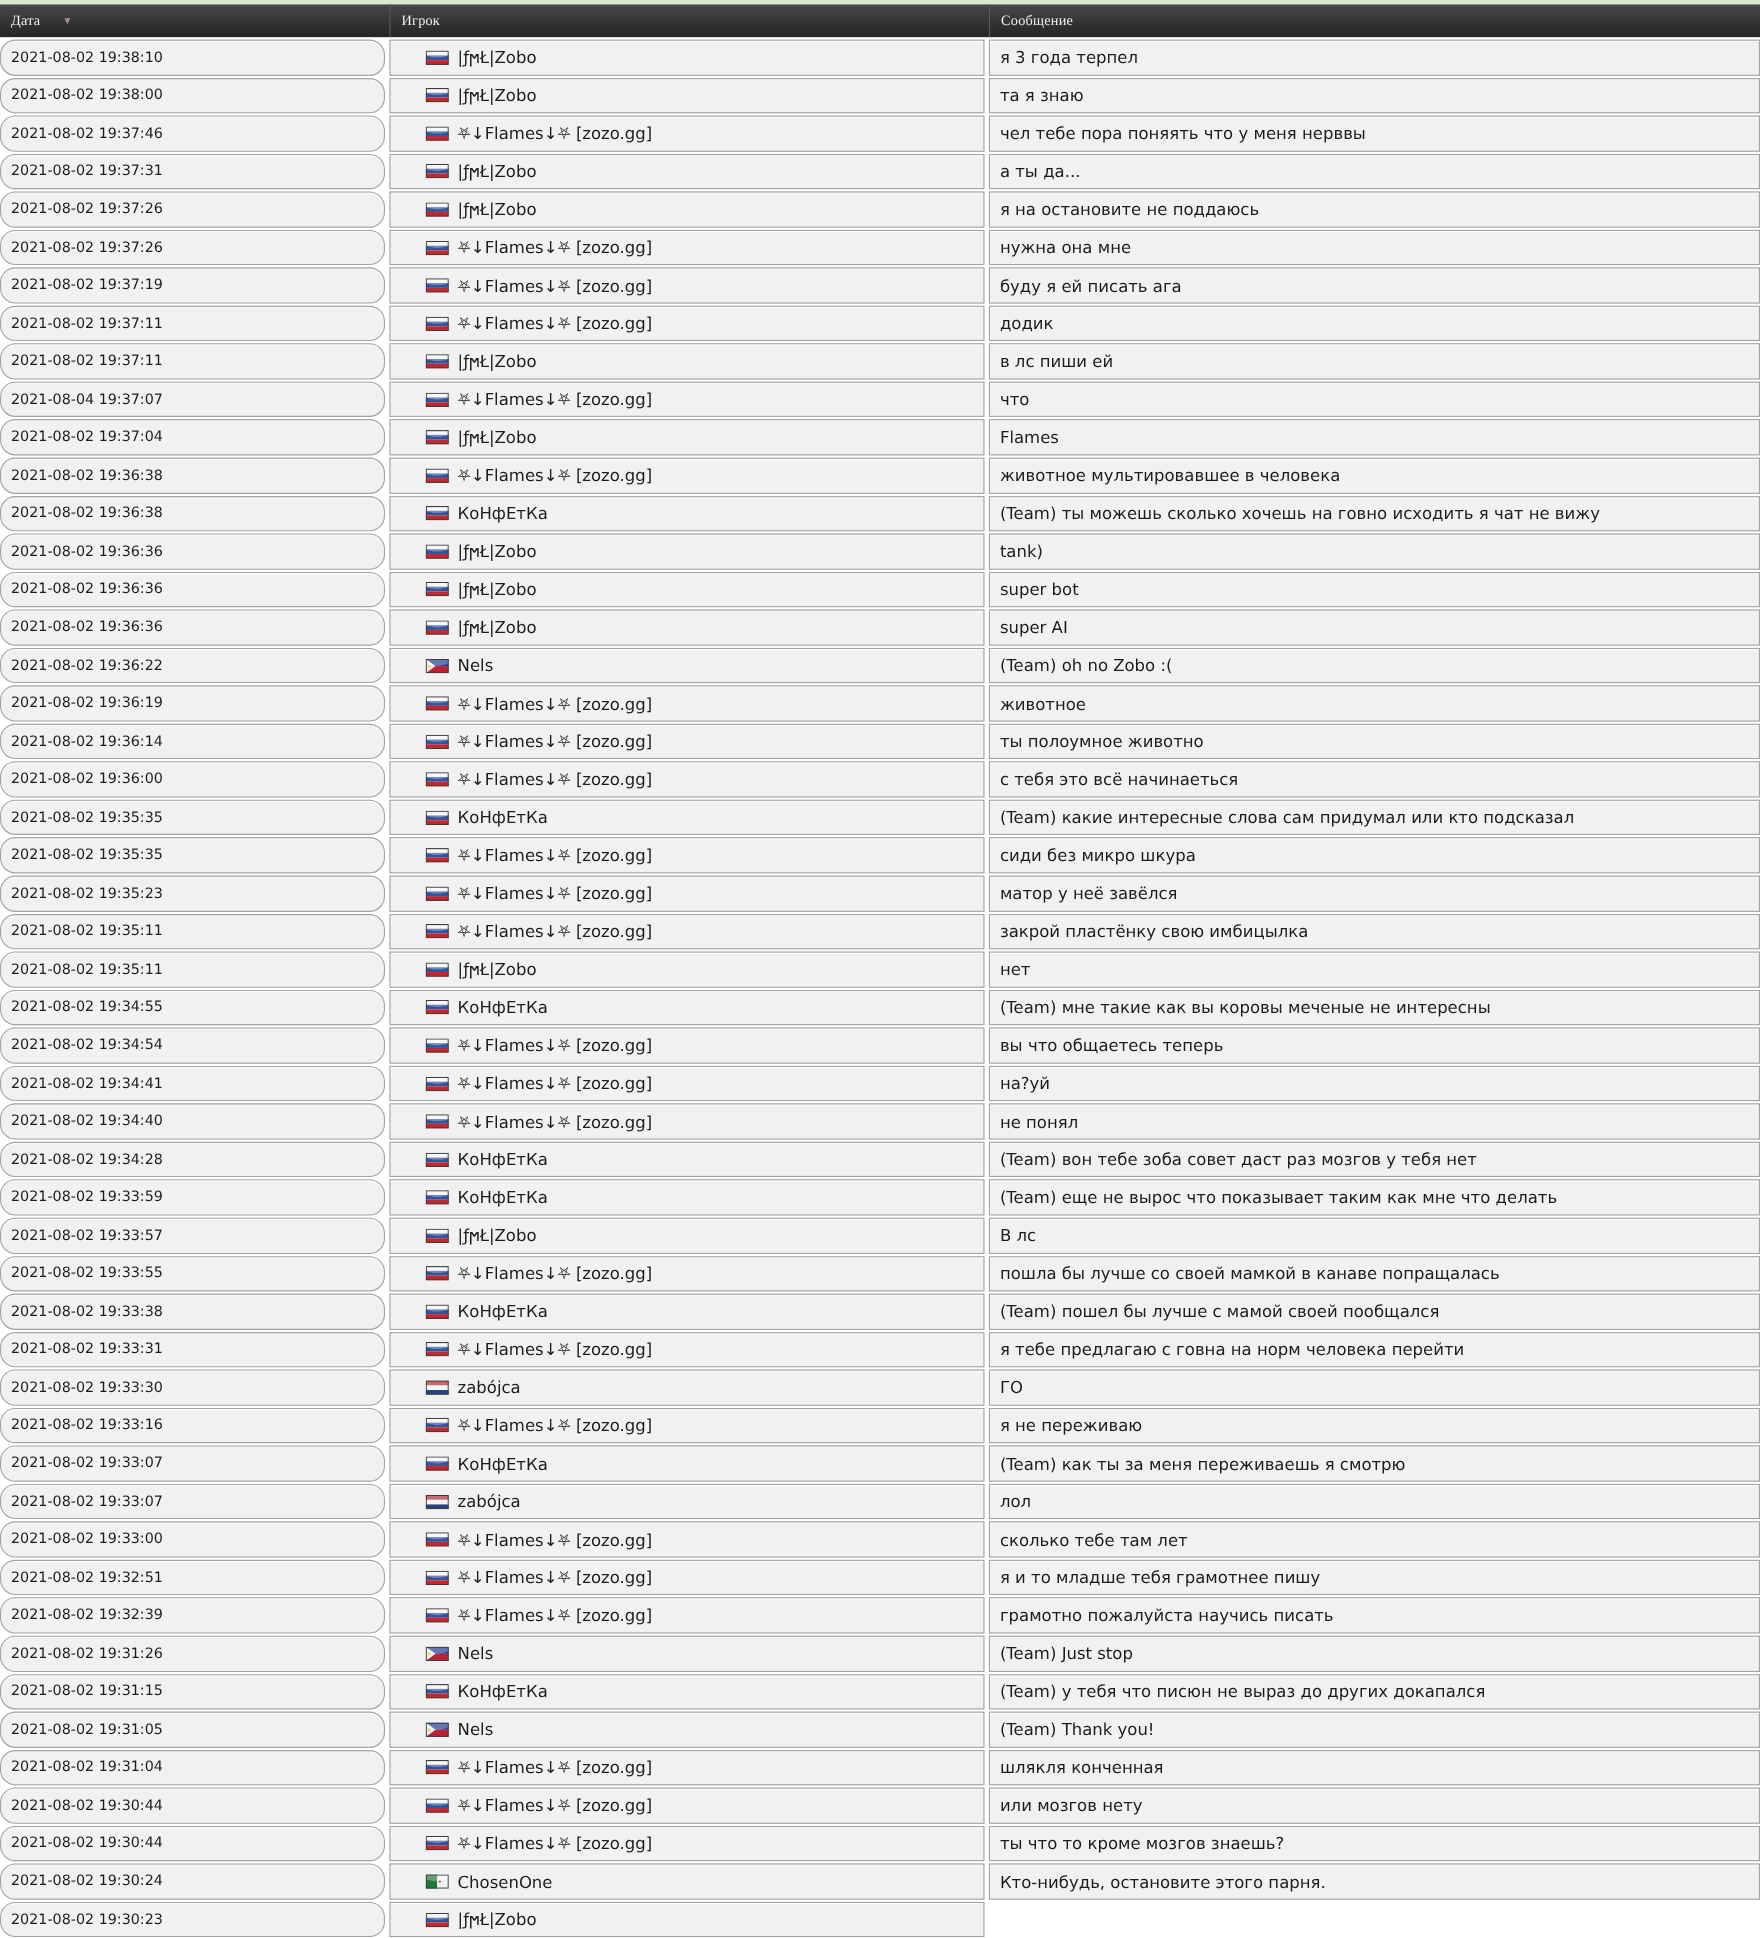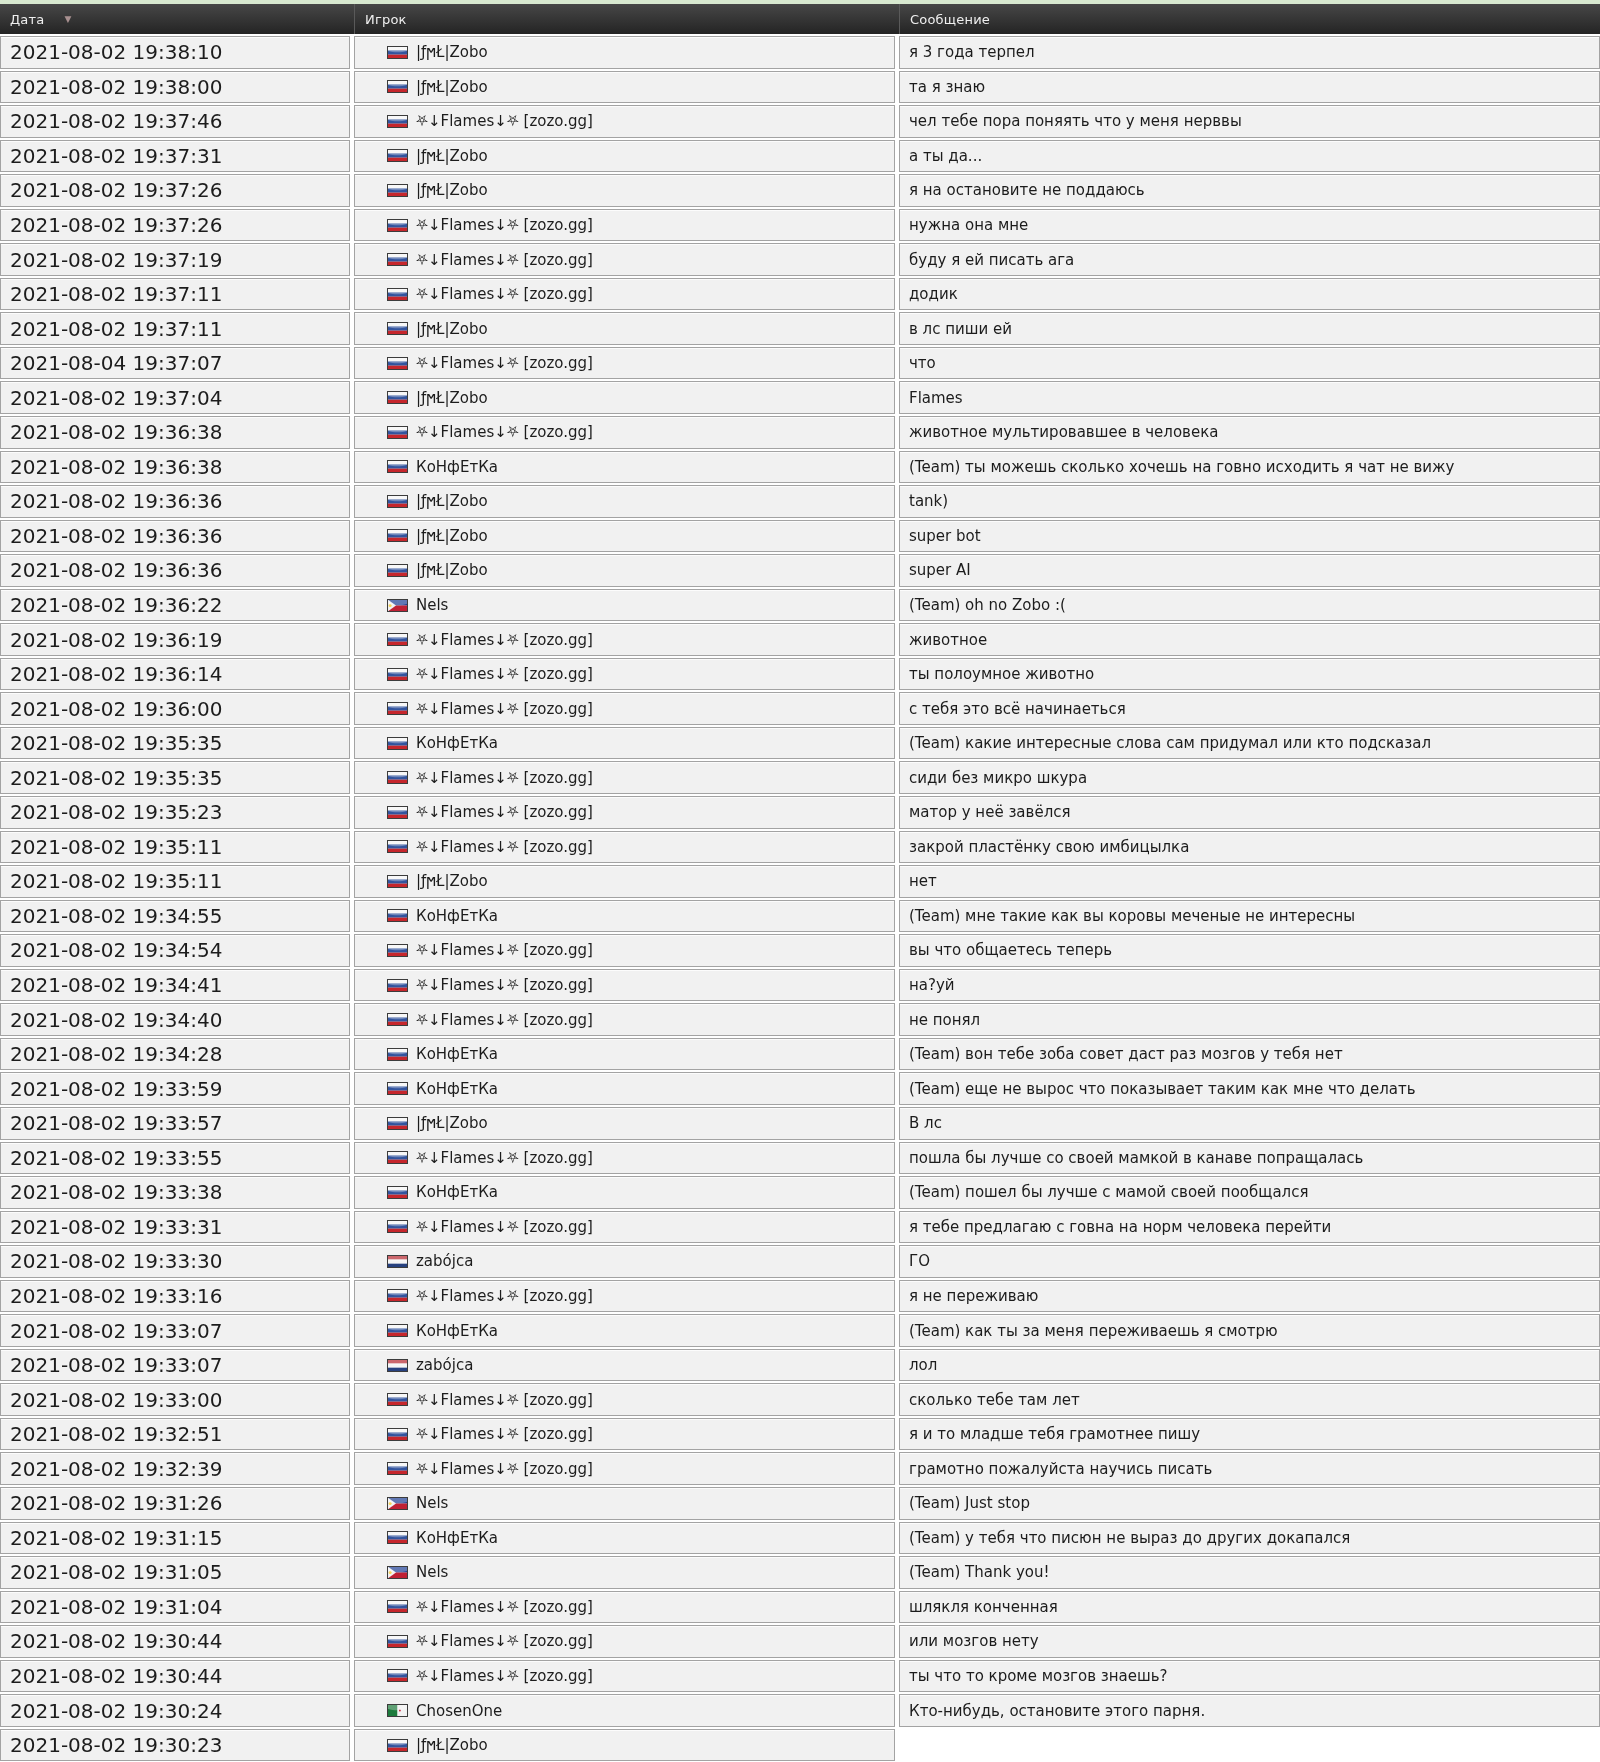--- a/index.html
+++ b/index.html
@@ -3,21 +3,21 @@
 <meta charset="utf-8">
 <style>
   html,body { margin:0; padding:0; }
   body {
     width:1600px; height:1762px; background:#ffffff;
     font-family:"DejaVu Sans","Liberation Sans",sans-serif;
     overflow:hidden;
   }
   .top-strip { height:4px; background:#d8e9d0; }
 
-  .log-header { display:flex; height:30px; background:linear-gradient(#474747,#242424); }
+  .log-header { display:flex; height:30px; background:linear-gradient(#474747,#242424);font-family:Liberation Serif, serif; }
   .hcell {
     display:flex; align-items:center; box-sizing:border-box;
     color:#efefef; font-size:13px; padding-left:10px; letter-spacing:.2px;
   }
   .hcell.h1 { width:354px; }
   .hcell.h2 { width:545px; border-left:1px solid #5a5a5a; }
   .hcell.h3 { flex:1; border-left:1px solid #5a5a5a; }
   .sort-arrow { margin-left:20px; font-size:9px; color:#a89090; line-height:1; }
 
   .log-body {
@@ -31,21 +31,21 @@
   .cell {
     background:#f1f1f1;
     border:1px solid #a3a3a3;
     box-sizing:border-box;
     display:flex; align-items:center;
     font-size:15px; color:#1c1c1c;
     padding:0 8px;
     white-space:nowrap; overflow:hidden;
     box-shadow:inset 0 1px 0 rgba(255,255,255,.75);
   }
-  .cell.date-cell { padding-left:9px; font-size:20px; }
+  .cell.date-cell { padding-left:9px; font-size:13px;border-radius:14px; }
   .cell.player-cell { padding-left:32px; }
   .cell.message-cell { padding-left:9px; }
   .flag { width:21px; height:13px; flex:none; display:block; margin-right:8px; }
   .player-name { white-space:nowrap; }
 </style>
 </head>
 <body>
 
 <div class="top-strip"></div>
 

